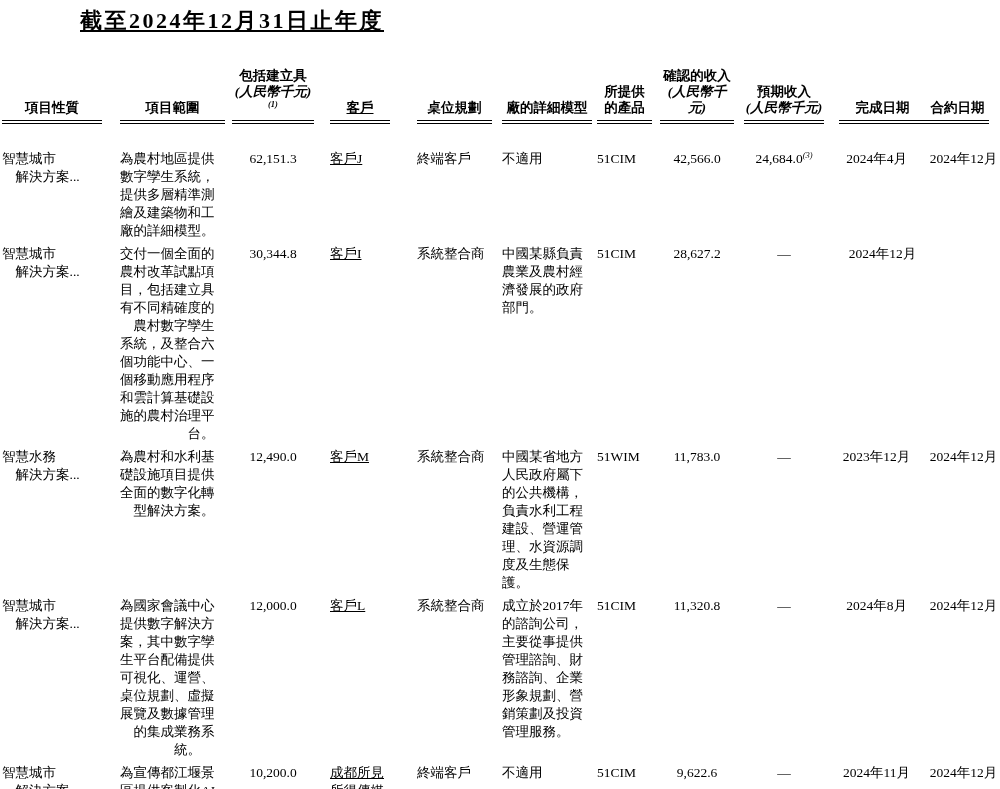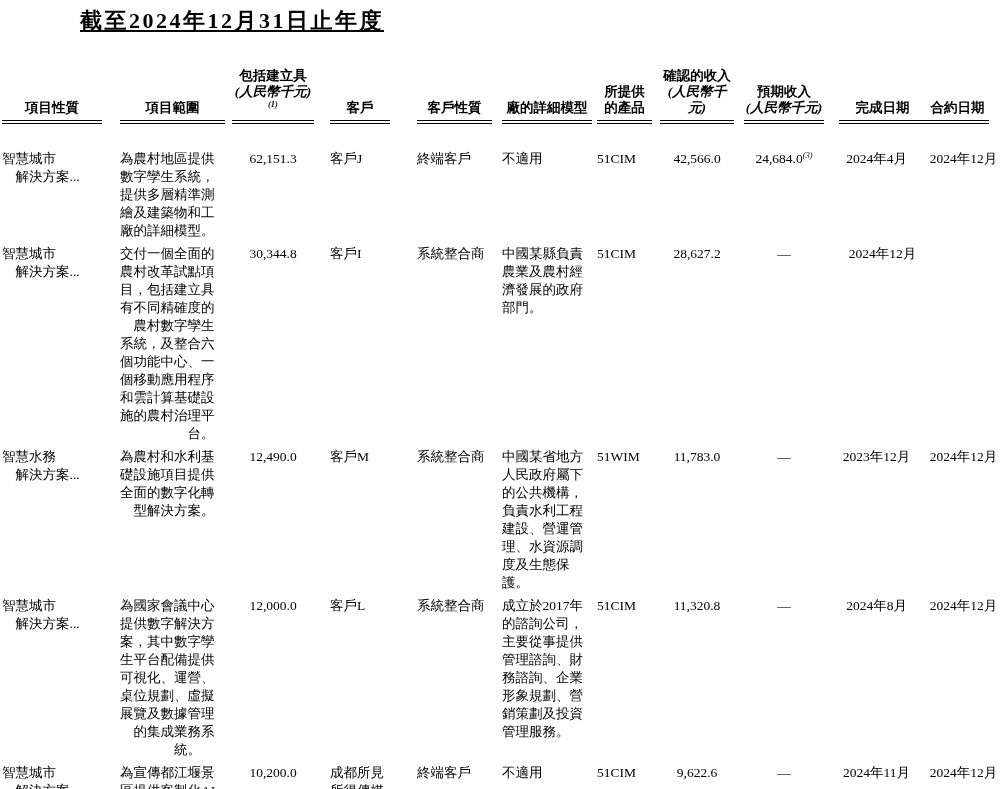--- a/index.html
+++ b/index.html
@@ -8,21 +8,21 @@
   .page { position:relative; width:1000px; height:789px; overflow:hidden; background:#fff; }
   .title { margin:6px 0 0 80px; font-size:22px; font-weight:bold; letter-spacing:2.5px; line-height:30px;text-decoration:underline; }
   .tbl { margin:14px 0 0 2px; }
   .row { display:grid; grid-template-columns:118px 112px 98px 87px 85px 95px 63px 84px 95px 87px 75px;
          margin-bottom:5px; }
   .hrow { margin-bottom:8px; align-items:end; }
   .cell { white-space:pre-line; }
   .c1 { padding-right:18px; text-align:left; }
   .c2 { padding-right:7px;  text-align:left;font-family:Liberation Serif, serif; }
   .c3 { padding-right:16px; text-align:center; }
-  .c4 { padding-right:27px; text-align:left; }
+  .c4 { padding-right:27px; text-align:left;text-decoration:underline; }
   .c5 { padding-right:10px; text-align:left; }
   .c6 { padding-right:5px;  text-align:left; }
   .c7 { padding-right:8px;  text-align:left; }
   .c8 { padding-right:10px; text-align:center; }
   .c9 { padding-right:15px; text-align:center; }
   .c10{ padding-right:12px; text-align:center; }
   .c11{ padding-right:0;    text-align:center; }
   .th-inner { border-bottom:4px double #000; padding-bottom:4px; text-align:center;
               font-weight:bold; white-space:normal; line-height:16px; }
   .hsub { font-style:italic; }
@@ -47,21 +47,21 @@
       <div class="cell c3">
         <div class="th-inner">
           <div>包括建立具</div>
           <div class="hsub"><span>(人民幣千元)</span><sup class="note">(1)</sup></div>
         </div>
       </div>
       <div class="cell c4">
         <div class="th-inner"><span>客戶</span></div>
       </div>
       <div class="cell c5">
-        <div class="th-inner"><span>客戶性質</span></div>
+        <div class="th-inner"><span>桌位規劃</span></div>
       </div>
       <div class="cell c6">
         <div class="th-inner"><span>廠的詳細模型</span></div>
       </div>
       <div class="cell c7">
         <div class="th-inner">
           <div>所提供</div>
           <div>的產品</div>
         </div>
       </div>

